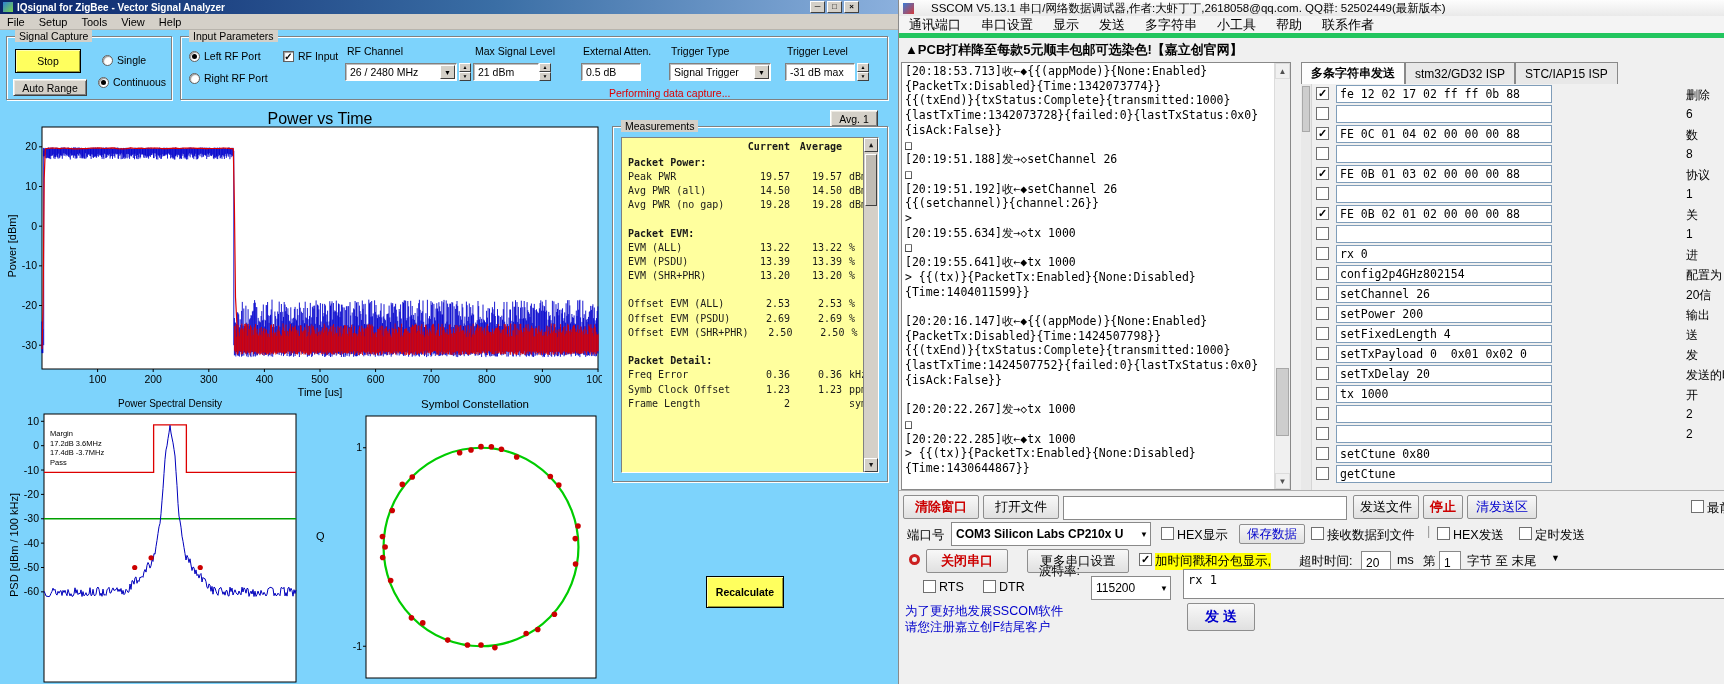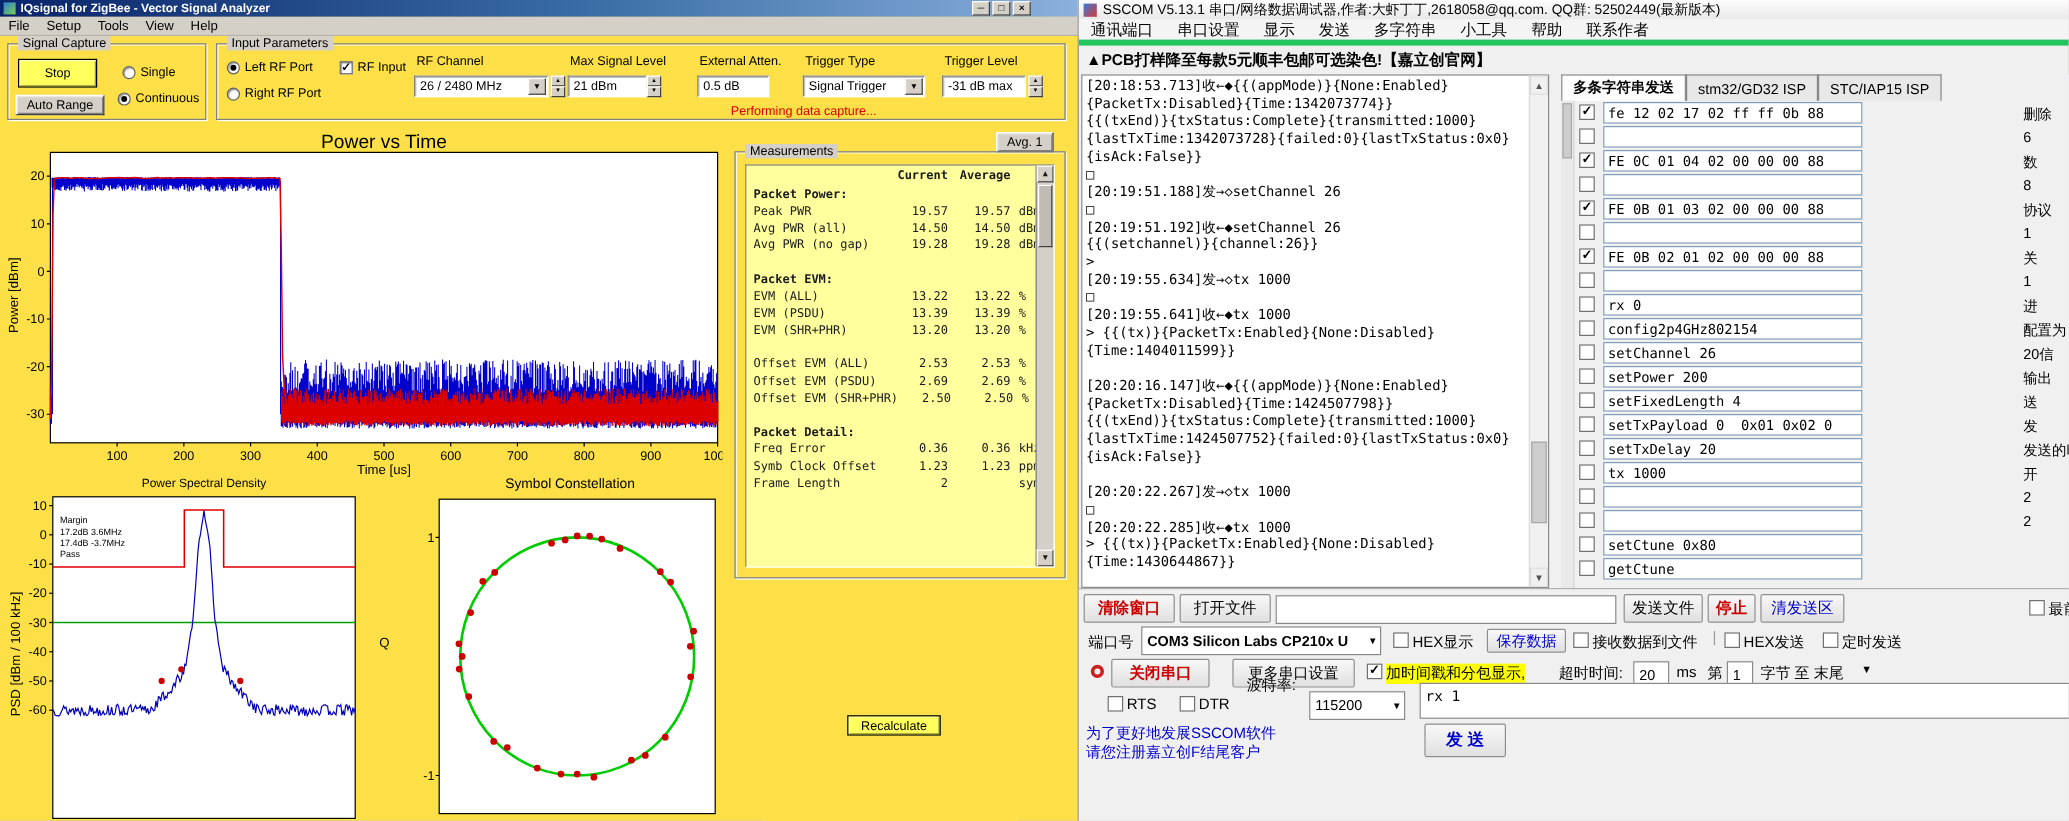--- a/index.html
+++ b/index.html
@@ -1,20 +1,20 @@
 <!DOCTYPE html>
 <html><head>
 <meta charset="utf-8">
 <style>
 *{box-sizing:border-box;margin:0;padding:0}
 body{font-family:"Liberation Sans",sans-serif;background:#888}
 .screen{position:relative;width:1724px;height:684px;overflow:hidden;background:#d4d0c8}
 
 
-.vsa{position:absolute;left:0;top:0;width:898px;height:684px;background:#fde047;font-size:11px;color:#000}
+.vsa{position:absolute;left:0;top:0;width:898px;height:684px;background:#7dd3fc;font-size:11px;color:#000}
 .vsa-tb{position:absolute;left:0;top:0;width:898px;height:14px;background:linear-gradient(90deg,#0a246a,#3a6ea5 55%,#8bb0dd);color:#fff;font-size:10px;font-weight:bold;display:flex;align-items:center;padding:0 3px;gap:4px}
 .vsa-tb .title{flex:1;white-space:nowrap;overflow:hidden}
 .tbbtn{width:15px;height:12px;background:#d4d0c8;border:1px solid;border-color:#fff #404040 #404040 #fff;font-size:8px;line-height:10px;text-align:center;color:#000}
 .vsa-menu{position:absolute;left:0;top:14px;width:898px;height:16px;display:flex;align-items:center;background:#d4d0c8;border-bottom:1px solid #b8b4ac}
 .vsa-menu span{padding:1px 7px;cursor:default}
 .gb{position:absolute;border:1px solid #808080;box-shadow:inset 1px 1px 0 #ffffff,1px 1px 0 #ffffff}
 .gb>.gbl{position:absolute;top:-7px;left:8px;background:#d4d0c8;padding:0 4px;font-size:10.5px}
 .btn{position:absolute;background:#d4d0c8;border:1px solid;border-color:#ffffff #404040 #404040 #ffffff;box-shadow:inset 1px 1px 0 #ece9e2,inset -1px -1px 0 #808080;text-align:center;font-size:10.5px;display:flex;align-items:center;justify-content:center;cursor:default}
 .btn.yellow{background:#ffff5e;border:1px solid #000;box-shadow:inset 1px 1px 0 #ffffb0,inset -1px -1px 0 #999930}
 .sunk{position:absolute;background:#fff;border:1px solid;border-color:#808080 #fff #fff #808080;box-shadow:inset 1px 1px 0 rgba(0,0,0,.25);font-size:10.5px;display:flex;align-items:center;padding:0 4px;white-space:nowrap;overflow:hidden}
@@ -40,21 +40,21 @@
 .mrow .mc{flex:0 0 44px;text-align:right}
 .mrow .ma{flex:0 0 52px;text-align:right}
 .mrow .mu{flex:1;padding-left:7px}
 .mrow.hdr .mn{font-weight:bold}
 .vsb{position:absolute;top:0;right:0;width:15px;bottom:0;background:#d4d0c8;border-left:1px solid #808080}
 .vsb .arr{height:14px;background:#d4d0c8;border:1px solid;border-color:#fff #404040 #404040 #fff;font-size:7px;text-align:center;line-height:12px}
 .vsb .thumb{position:absolute;left:1px;right:1px;background:#c0bcb4;border:1px solid;border-color:#fff #404040 #404040 #fff}
 
 
 .sscom{position:absolute;left:898px;top:0;width:826px;height:684px;background:#f0f0f0;font-size:13px;color:#000;border-left:1px solid #8a8a8a}
-.ss-tb{position:absolute;left:0;top:0;right:0;height:16px;background:linear-gradient(#fdfdfd,#e9e9e9);display:flex;align-items:center;gap:5px;padding:1px 4px;font-size:11.5px;white-space:nowrap;overflow:hidden}
+.ss-tb{position:absolute;left:0;top:0;right:0;height:16px;background:linear-gradient(#fdfdfd,#e9e9e9);display:flex;align-items:center;gap:17px;padding:1px 4px;font-size:11.5px;white-space:nowrap;overflow:hidden}
 .ss-menu{position:absolute;left:0;top:16px;right:0;height:22px;display:flex;align-items:center;background:#f4f4f4;border-bottom:5px solid #22c55e}
 .ss-menu span{padding:2px 10px}
 .ss-banner{position:absolute;left:0;top:38px;right:0;height:24px;font-weight:bold;font-size:13px;display:flex;align-items:center;padding-left:6px;white-space:nowrap;overflow:hidden}
 .term{position:absolute;left:2px;top:62px;width:390px;height:428px;background:#fff;border:1px solid #898989;overflow:hidden}
 .term-in{position:absolute;left:3px;top:1px;right:18px;bottom:0;font-family:"DejaVu Sans Mono",monospace;font-size:11.5px;line-height:14.7px;color:#000;overflow:hidden}
 .tline{white-space:pre;min-height:14.7px}
 .sb7{position:absolute;top:0;right:0;width:16px;bottom:0;background:#f0f0f0;border-left:1px solid #dcdcdc}
 .sb7 .arr{height:16px;font-size:8px;text-align:center;line-height:15px;color:#505050;background:#f0f0f0;border:1px solid #dcdcdc}
 .sb7 .thumb{position:absolute;left:1px;right:1px;background:#cdcdcd;border:1px solid #a8a8a8}
 .panel{position:absolute;left:402px;top:62px;width:424px;height:428px;background:#f0f0f0}
@@ -416,21 +416,21 @@
           <circle cx="239.55797628890335" cy="153.97846686435963" r="2.8" fill="#cc0000"></circle>
           <circle cx="239.28495418257205" cy="128.6000692040833" r="2.8" fill="#cc0000"></circle>
           <circle cx="242.00671639915782" cy="116.00297080982547" r="2.8" fill="#cc0000"></circle>
           <circle cx="56.22043024228884" cy="100.47383101262353" r="2.8" fill="#cc0000"></circle>
           <circle cx="54.66920126094071" cy="170.47983045742987" r="2.8" fill="#cc0000"></circle>
           <circle cx="180.68302638516707" cy="47.063981789875456" r="2.8" fill="#cc0000"></circle>
           <circle cx="111.72737159732219" cy="230.08994483173387" r="2.8" fill="#cc0000"></circle>
         </svg></div>
     <div class="lbl" style="left:316px;top:530px;font-size:11px">Q</div>
 
-    <div class="btn yellow" style="left:706px;top:596px;width:78px;height:17px;font-weight:normal">Recalculate</div>
+    <div class="btn yellow" style="left:706px;top:576px;width:78px;height:32px;font-weight:bold">Recalculate</div>
   </div>
 
   <div class="sscom">
     <div class="ss-tb">
       <span style="width:11px;height:11px;background:linear-gradient(135deg,#3a7bd5,#d53a3a);display:inline-block;flex:none"></span>
       <span>SSCOM V5.13.1 串口/网络数据调试器,作者:大虾丁丁,2618058@qq.com. QQ群: 52502449(最新版本)</span>
     </div>
     <div class="ss-menu">
 
     <span>通讯端口</span>

